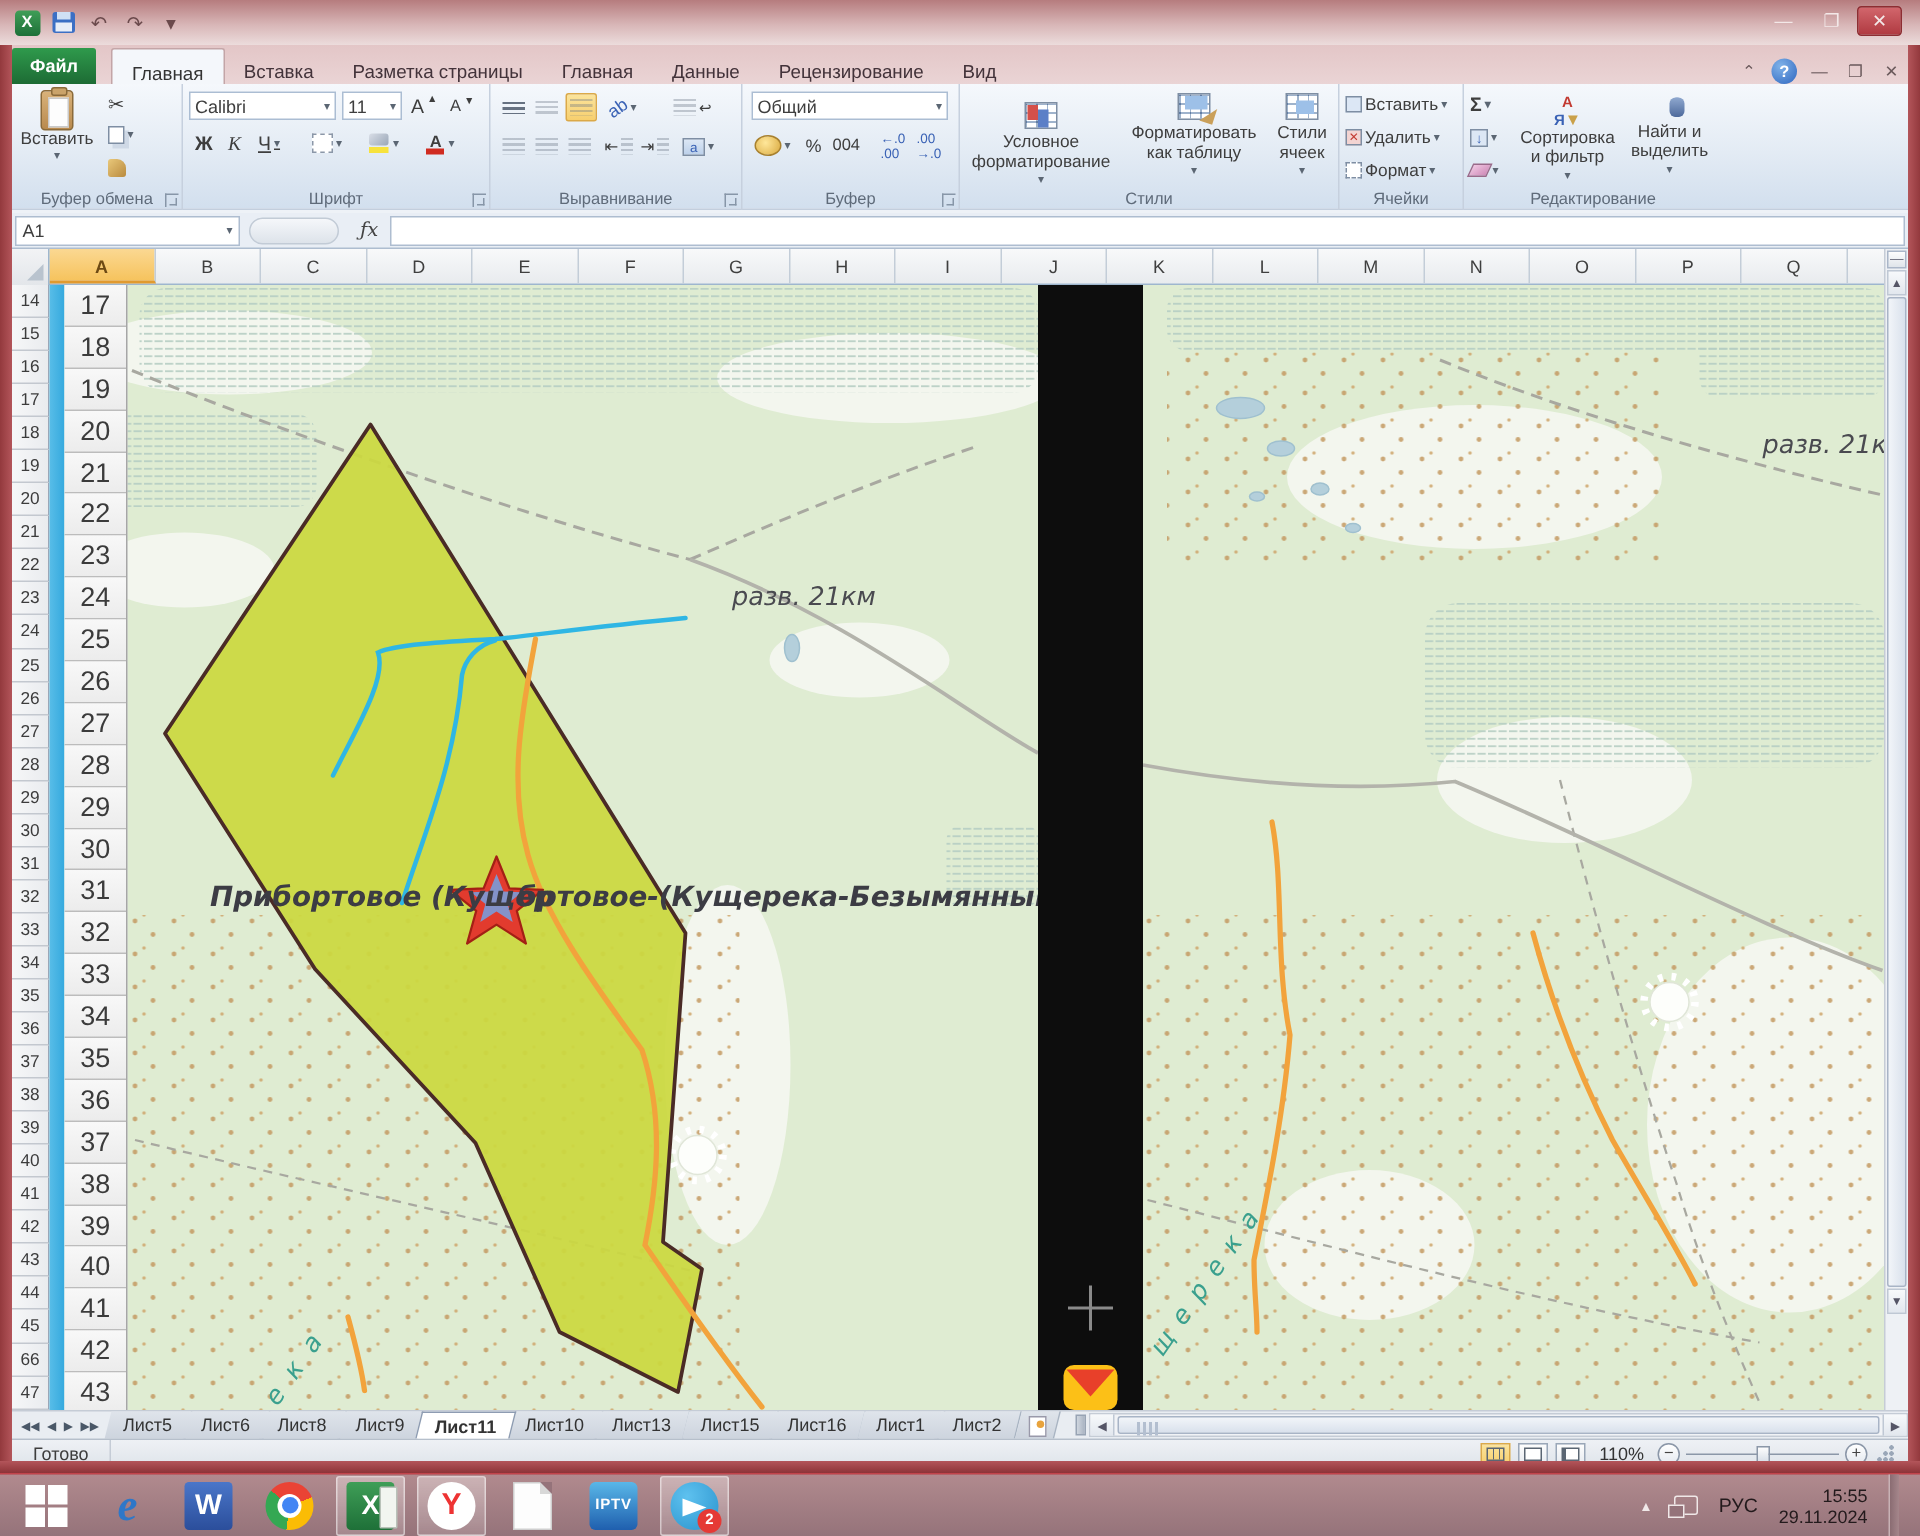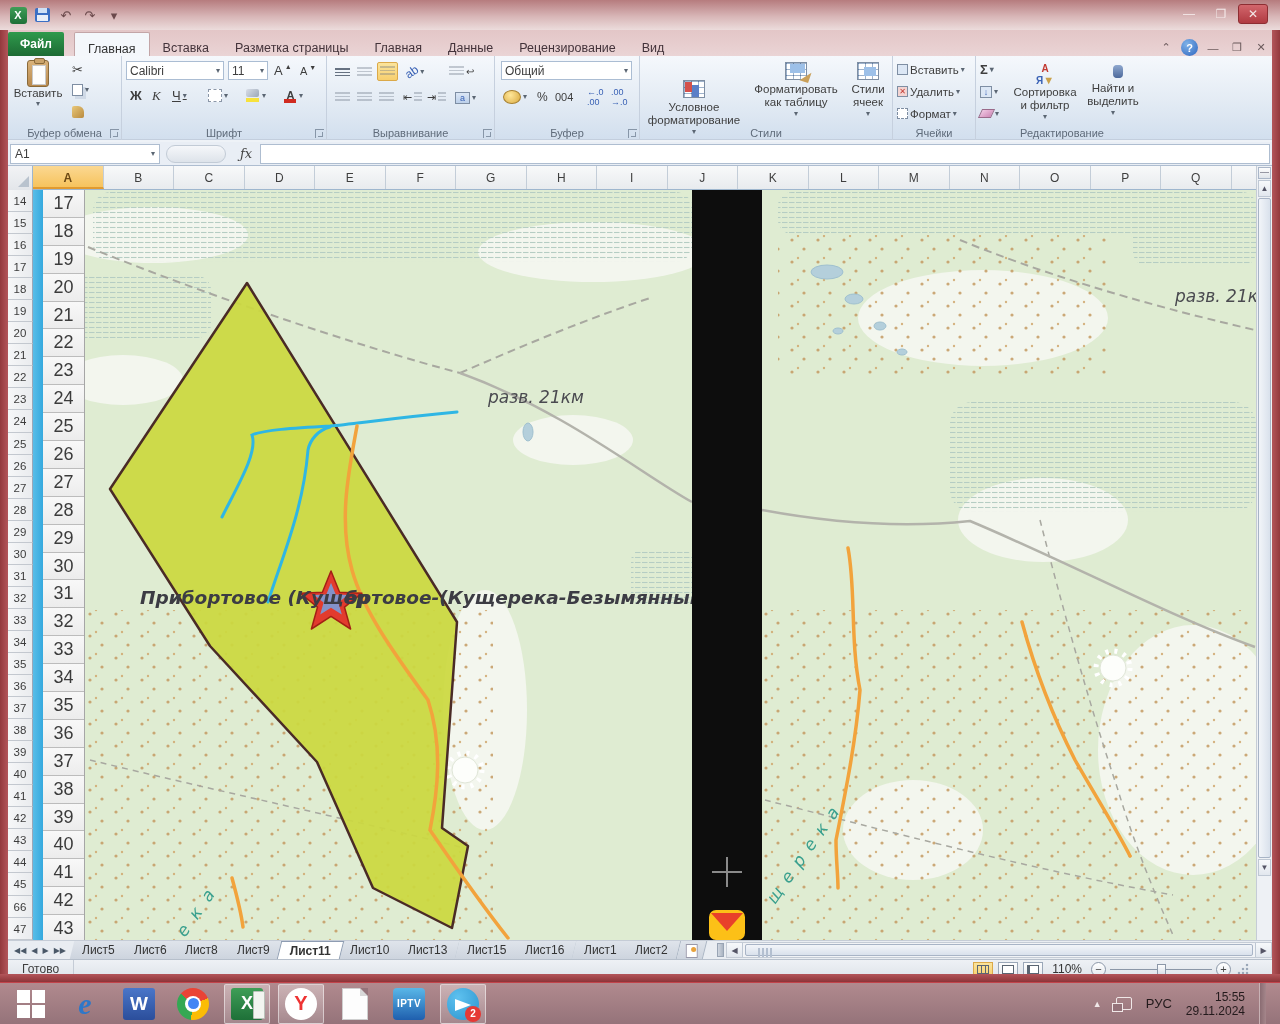--- a/index.html
+++ b/index.html
@@ -109,21 +109,21 @@
   .hsplit{width:7px;background:linear-gradient(90deg,#cfd6df,#aab4c2);border:1px solid #98a4b4;margin:2px 2px 2px 12px}
   .hscroll{flex:1;display:flex;align-items:stretch;background:#f1f3f6;border:1px solid #c5ccd6;margin:1px 0}
   .hs-arrow{width:16px;text-align:center;line-height:16px;font-size:8px;color:#556;background:linear-gradient(#f7f9fb,#e2e7ee);border-right:1px solid #bfc8d4}
   .hs-arrow.right{border-left:1px solid #bfc8d4;border-right:none}
   .hs-thumb{flex:1;margin:1px 2px;background:linear-gradient(#f2f5f9,#d9e1ec);border:1px solid #a8b4c6;border-radius:2px;position:relative}
   .hs-thumb:before{content:"";position:absolute;left:12px;top:3px;width:16px;height:9px;background:repeating-linear-gradient(90deg,#b3bfd0 0 2px,transparent 2px 4px)}
 
   
   .statusbar{left:8px;top:959px;width:1264px;height:19px;background:linear-gradient(#eef1f5,#dfe4ea);border-top:1px solid #b6bfcb;display:flex;align-items:center}
   .status-ready{padding:0 14px;font-size:12px;color:#3e3e3e;border-right:1px solid #c5ccd6;height:100%;line-height:18px}
-  .status-right{margin-left:auto;display:flex;align-items:center;gap:5px;padding-right:22px}
+  .status-right{margin-left:auto;display:flex;align-items:center;gap:5px;padding-right:8px}
   .viewbtn{width:20px;height:15px;border:1px solid #9aa7b8;background:linear-gradient(#fdfdfd,#e7ebf0);display:flex;align-items:center;justify-content:center}
   .viewbtn.active{background:linear-gradient(#fbe49c,#f7cf6e);border-color:#dba949}
   .viewglyph{width:12px;height:9px;border:1px solid #5b6673;background:repeating-linear-gradient(90deg,transparent 0 3px,#5b6673 3px 4px)}
   .viewglyph2{width:12px;height:9px;border:1px solid #5b6673;background:#fff}
   .zoomtext{font-size:12px;color:#333;margin:0 4px}
   .zslider{display:flex;align-items:center;gap:4px;width:140px}
   .zline{flex:1;height:1px;background:#8b97a8;position:relative}
   .zthumb{position:absolute;left:46%;top:-5px;width:9px;height:11px;background:linear-gradient(#fdfdfd,#d9e0e9);border:1px solid #8b97a8}
   .zbtn{width:15px;height:15px;border-radius:50%;border:1px solid #8b97a8;background:linear-gradient(#fff,#e4e9ef);text-align:center;line-height:13px;font-size:11px;color:#444}
   .grip{width:14px;height:14px;background:
@@ -314,21 +314,21 @@
           </div>
         <div class="sbtn" style="left:40px;top:31px;font-size:12px">%</div>
         <div class="sbtn" style="left:58px;top:31px;font-size:11px">004</div>
         <div class="sbtn" style="left:90px;top:31px;font-size:9px;color:#3a62b5">←.0<br>.00</div>
         <div class="sbtn" style="left:114px;top:31px;font-size:9px;color:#3a62b5">.00<br>→.0</div>
         <div class="grp-label">Буфер</div>
         <span class="launcher"></span>
       </div>
 
       <div class="grp" style="left:632px;width:253px">
-        <div class="bigbtn" style="left:4px;top:24px;width:100px">
+        <div class="bigbtn" style="left:4px;top:12px;width:100px">
           <span class="gridico cf"></span>
           <span style="line-height:13px;margin-top:3px">Условное форматирование</span>
           <span class="car">▾</span>
         </div>
         <div class="bigbtn" style="left:108px;top:6px;width:96px">
           <span class="gridico tbl"></span>
           <span style="line-height:13px;margin-top:3px">Форматировать как таблицу</span>
           <span class="car">▾</span>
         </div>
         <div class="bigbtn" style="left:206px;top:6px;width:44px">

